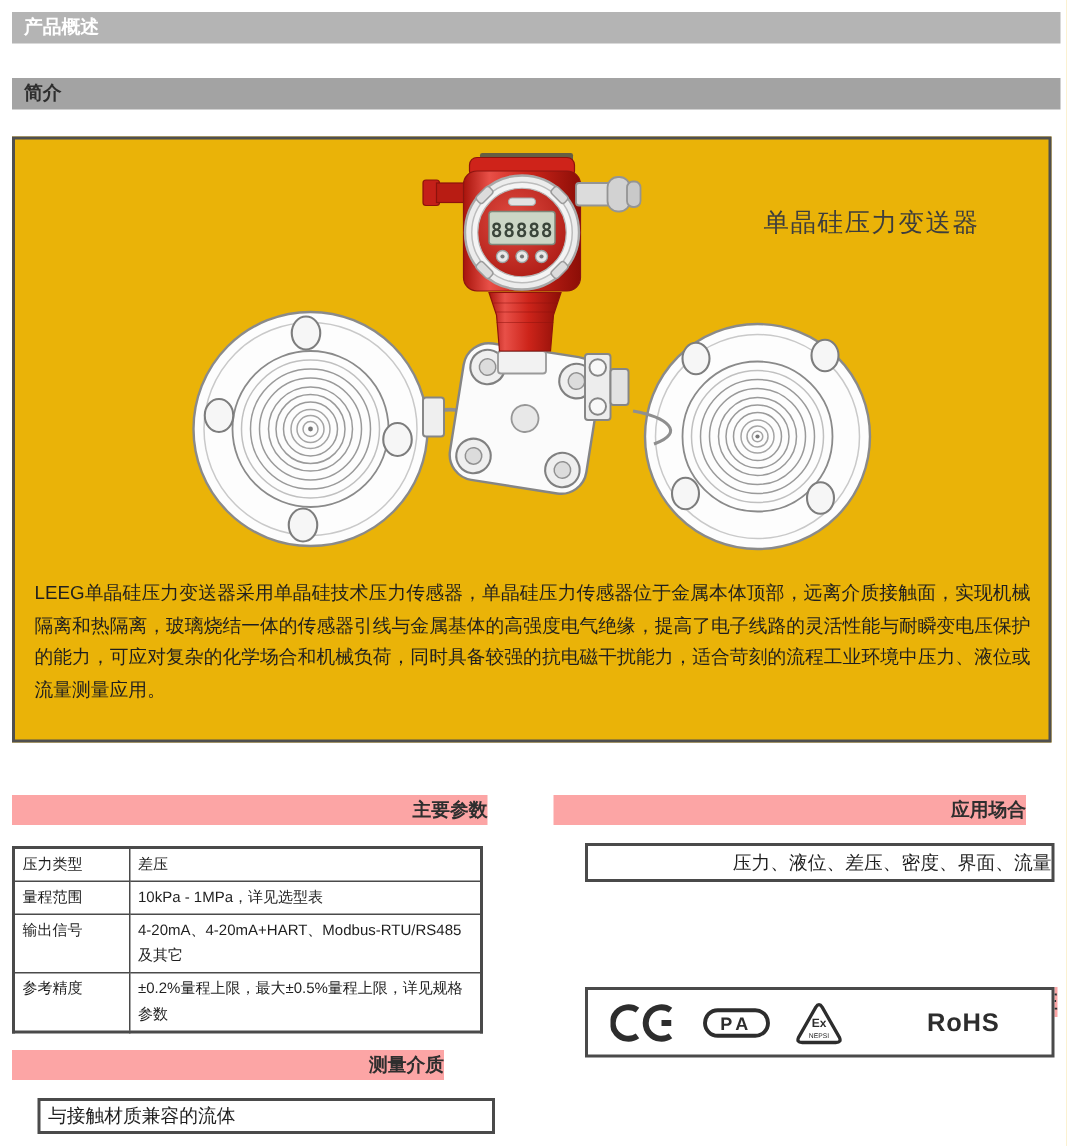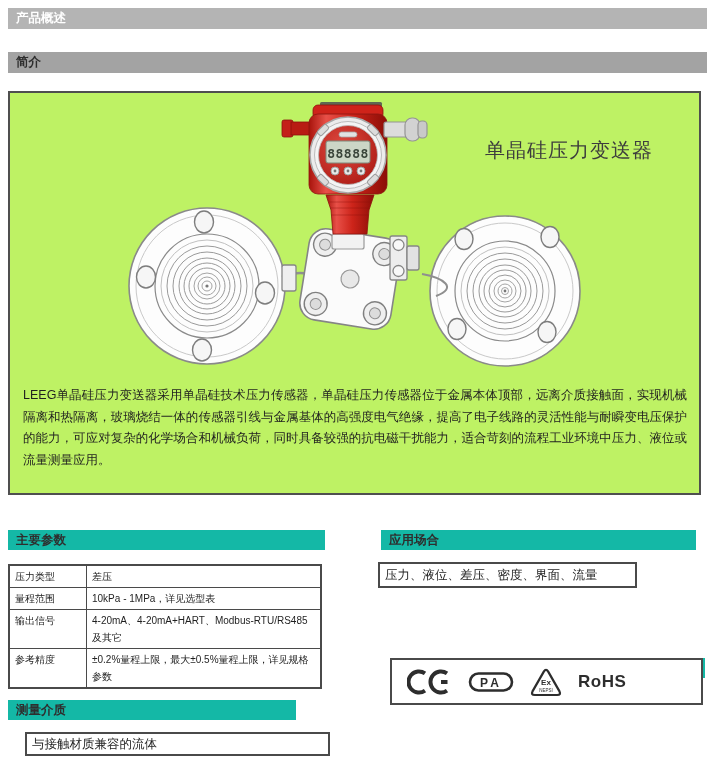--- a/index.html
+++ b/index.html
@@ -2,45 +2,45 @@
 <html><head>
 <meta charset="utf-8">
 <style>
   html,body{margin:0;padding:0;background:#ffffff;}
   .page{position:relative;width:711px;height:764px;background:#fff;overflow:hidden;
         font-family:"Liberation Sans","DejaVu Sans",sans-serif;color:#222;}
   .bar{position:absolute;height:20px;line-height:20px;font-size:12.5px;font-weight:bold;
        padding-left:8px;box-sizing:border-box;}
   .bar-top{left:8px;top:8px;width:699px;height:21px;line-height:21px;background:#b4b4b4;color:#ffffff;}
   .bar-intro{left:8px;top:52px;width:699px;height:21px;line-height:21px;background:#a3a3a3;color:#2e2e2e;}
-  .bar-gray{background:#14b8a6;color:#2e2e2e;}
+  .bar-gray{background:#fca5a5;color:#2e2e2e;text-align:right;}
   .intro-box{position:absolute;left:8px;top:91px;width:693px;height:404px;border:2px solid #4f4f4f;
-             background:#bef264;box-sizing:border-box;}
-  .product-title{position:absolute;right:46px;top:44px;font-size:20px;letter-spacing:1px;color:#3d3d3d;}
+             background:#eab308;box-sizing:border-box;}
+  .product-title{position:absolute;right:46px;top:44px;font-size:17px;letter-spacing:1px;color:#3d3d3d;}
   .product-svg{position:absolute;left:112px;top:5px;}
   .desc{position:absolute;left:13px;top:292px;width:664px;font-size:12.5px;line-height:21.5px;
         text-align:justify;color:#1f1f1f;margin:0;}
   .params-bar{left:8px;top:530px;width:317px;}
-  .apps-bar{left:381px;top:530px;width:315px;}
+  .apps-bar{left:369px;top:530px;width:315px;}
   .cert-bar{left:390px;top:658px;width:315px;}
   .medium-bar{left:8px;top:700px;width:288px;}
   table.params{position:absolute;left:8px;top:564px;width:314px;border-collapse:collapse;
                border:2px solid #4a4a4a;}
   table.params td{border:1px solid #4a4a4a;font-size:10px;line-height:17px;padding:2px 5px;
                   vertical-align:top;color:#1f1f1f;}
   table.params td.lbl{width:66px;}
   table.params td.val{word-break:break-all;}
   .valbox{position:absolute;border:2px solid #4a4a4a;box-sizing:border-box;background:#fff;
           font-size:12.5px;color:#1f1f1f;padding-left:5px;}
-  .apps-box{left:378px;top:562px;width:259px;height:26px;line-height:22px;}
+  .apps-box{left:390px;top:562px;width:313px;height:26px;line-height:22px;text-align:right;}
   .medium-box{left:25px;top:732px;width:305px;height:24px;line-height:20px;}
   .cert-box{left:390px;top:658px;width:313px;height:47px;display:flex;align-items:center;
             gap:15px;padding-left:15px;}
   .mark{display:flex;align-items:center;}
-  .rohs{font-size:17px;font-weight:bold;color:#2d2d2d;letter-spacing:0.5px;}
+  .rohs{font-size:17px;font-weight:bold;color:#2d2d2d;letter-spacing:0.5px;margin-left:40px;}
 </style>
 </head>
 <body>
 
 <div class="page">
 
   <div class="bar bar-top">产品概述</div>
 
   <div class="bar bar-intro">简介</div>
 

